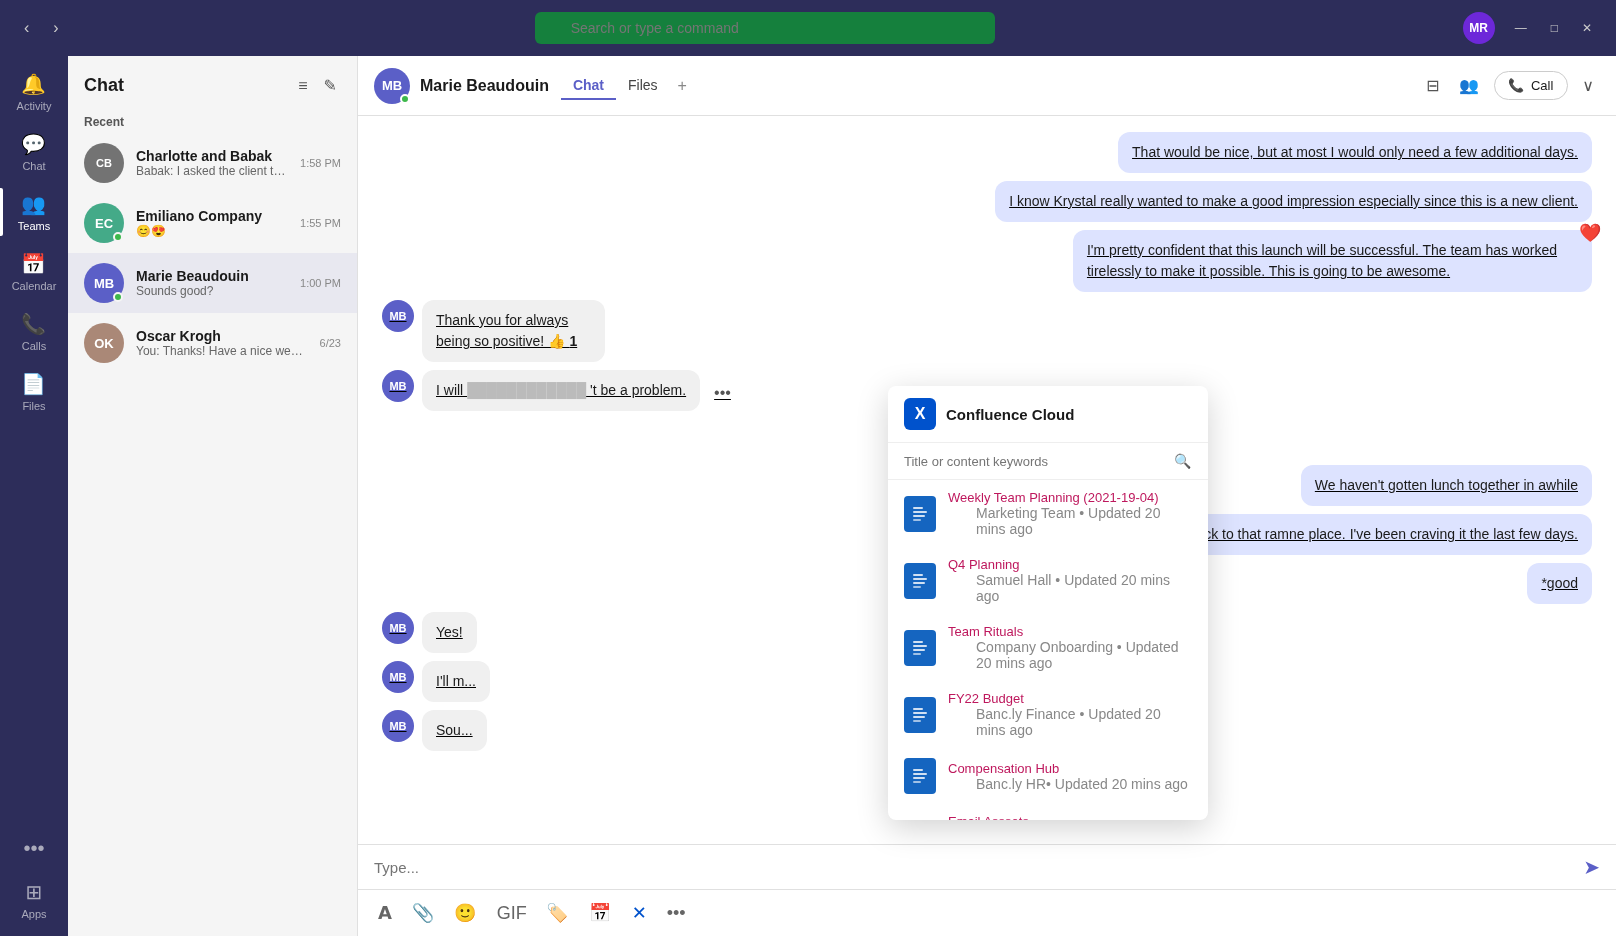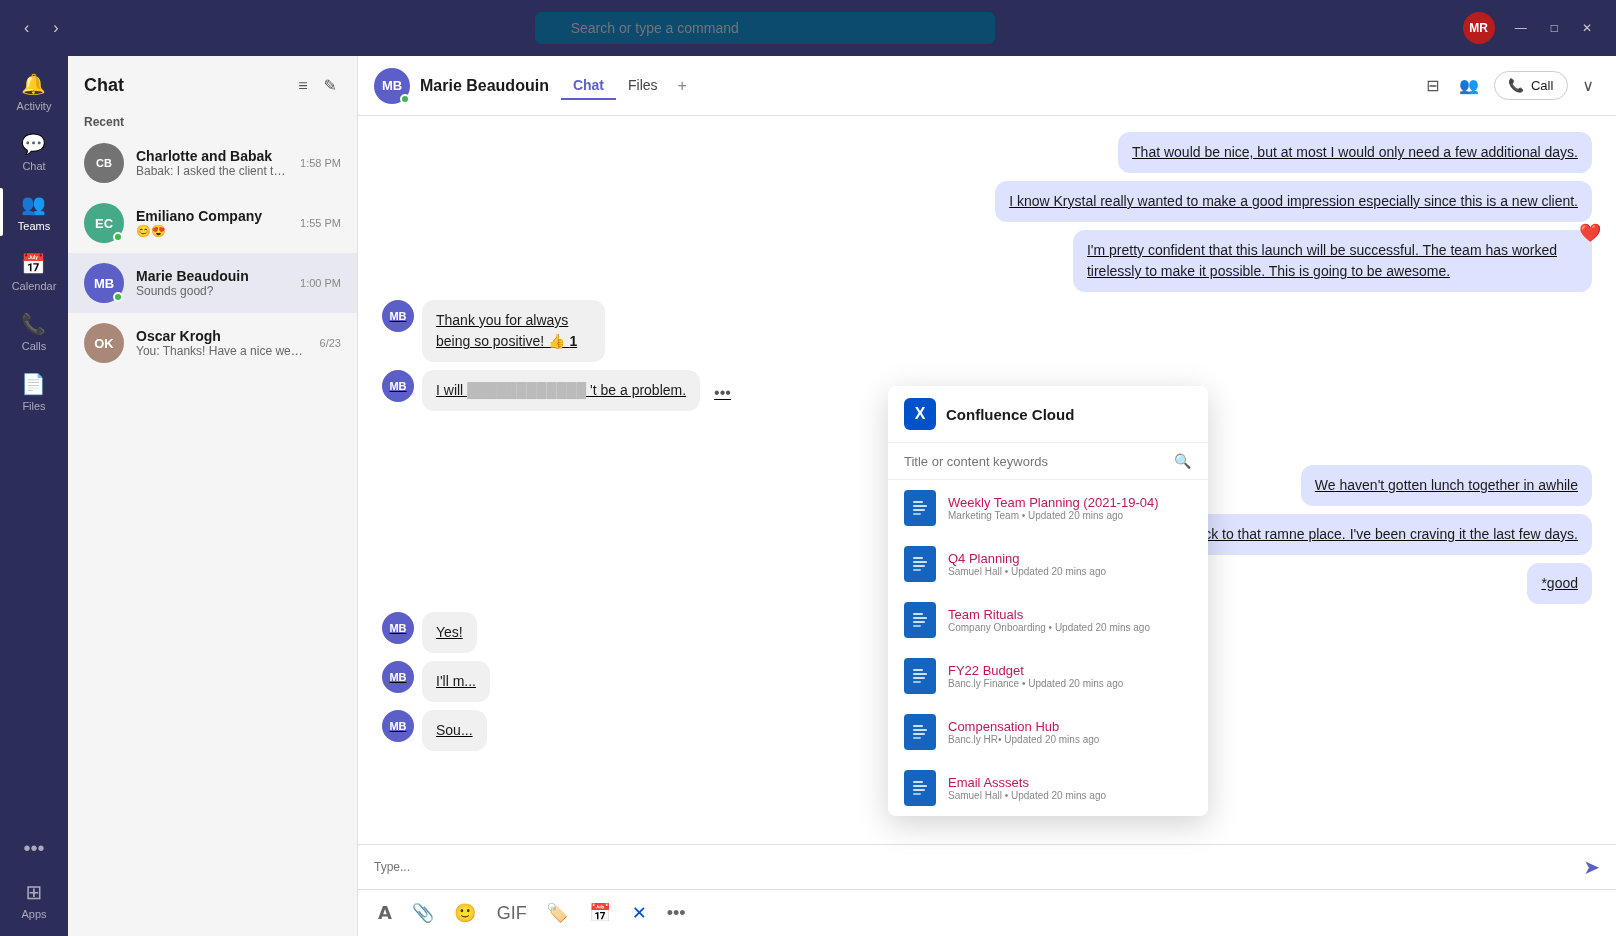--- a/index.html
+++ b/index.html
@@ -30,21 +30,21 @@
     .titlebar-nav button {
       background: none;
       border: none;
       color: #ccc;
       font-size: 16px;
       cursor: pointer;
       padding: 4px 8px;
       border-radius: 4px;
     }
     .search-bar {
-      background: #0c4a6e;
+      background: #15803d;
       border: none;
       border-radius: 6px;
       padding: 8px 16px 8px 36px;
       color: #ccc;
       font-size: 14px;
       width: 460px;
       position: relative;
       outline: none;
     }
     .search-wrapper {
@@ -60,21 +60,21 @@
     }
     .titlebar-right {
       display: flex;
       align-items: center;
       gap: 12px;
     }
     .avatar-small {
       width: 32px;
       height: 32px;
       border-radius: 50%;
-      background: #b91c1c;
+      background: #6d28d9;
       display: flex;
       align-items: center;
       justify-content: center;
       color: white;
       font-size: 12px;
       font-weight: bold;
     }
     .win-controls {
       display: flex;
       gap: 8px;
@@ -404,21 +404,21 @@
       padding: 4px;
       border-radius: 4px;
     }
     .toolbar-confluence {
       color: #0052cc;
     }
     .type-box {
       flex: 1;
       border: none;
       outline: none;
-      font-size: 12px;
+      font-size: 15px;
       color: #666;
       background: none;
     }
     .send-btn {
       background: none;
       border: none;
       cursor: pointer;
       color: #5b5fc7;
       font-size: 20px;
       margin-left: auto;
@@ -501,22 +501,23 @@
       font-size: 16px;
       flex-shrink: 0;
     }
     .conf-doc-info {}
     .conf-doc-title {
       font-size: 13px;
       font-weight: 400;
       color: #be185d;
     }
     .conf-doc-meta {
-      font-size: 10px;
+      font-size: 14px;
       color: #888;
+      margin-left: 28px;
     }
 
     .msg-compose-area {
       position: relative;
       border-top: 1px solid #e0e0e0;
     }
     .compose-input-row {
       display: flex;
       align-items: center;
       padding: 10px 16px;

